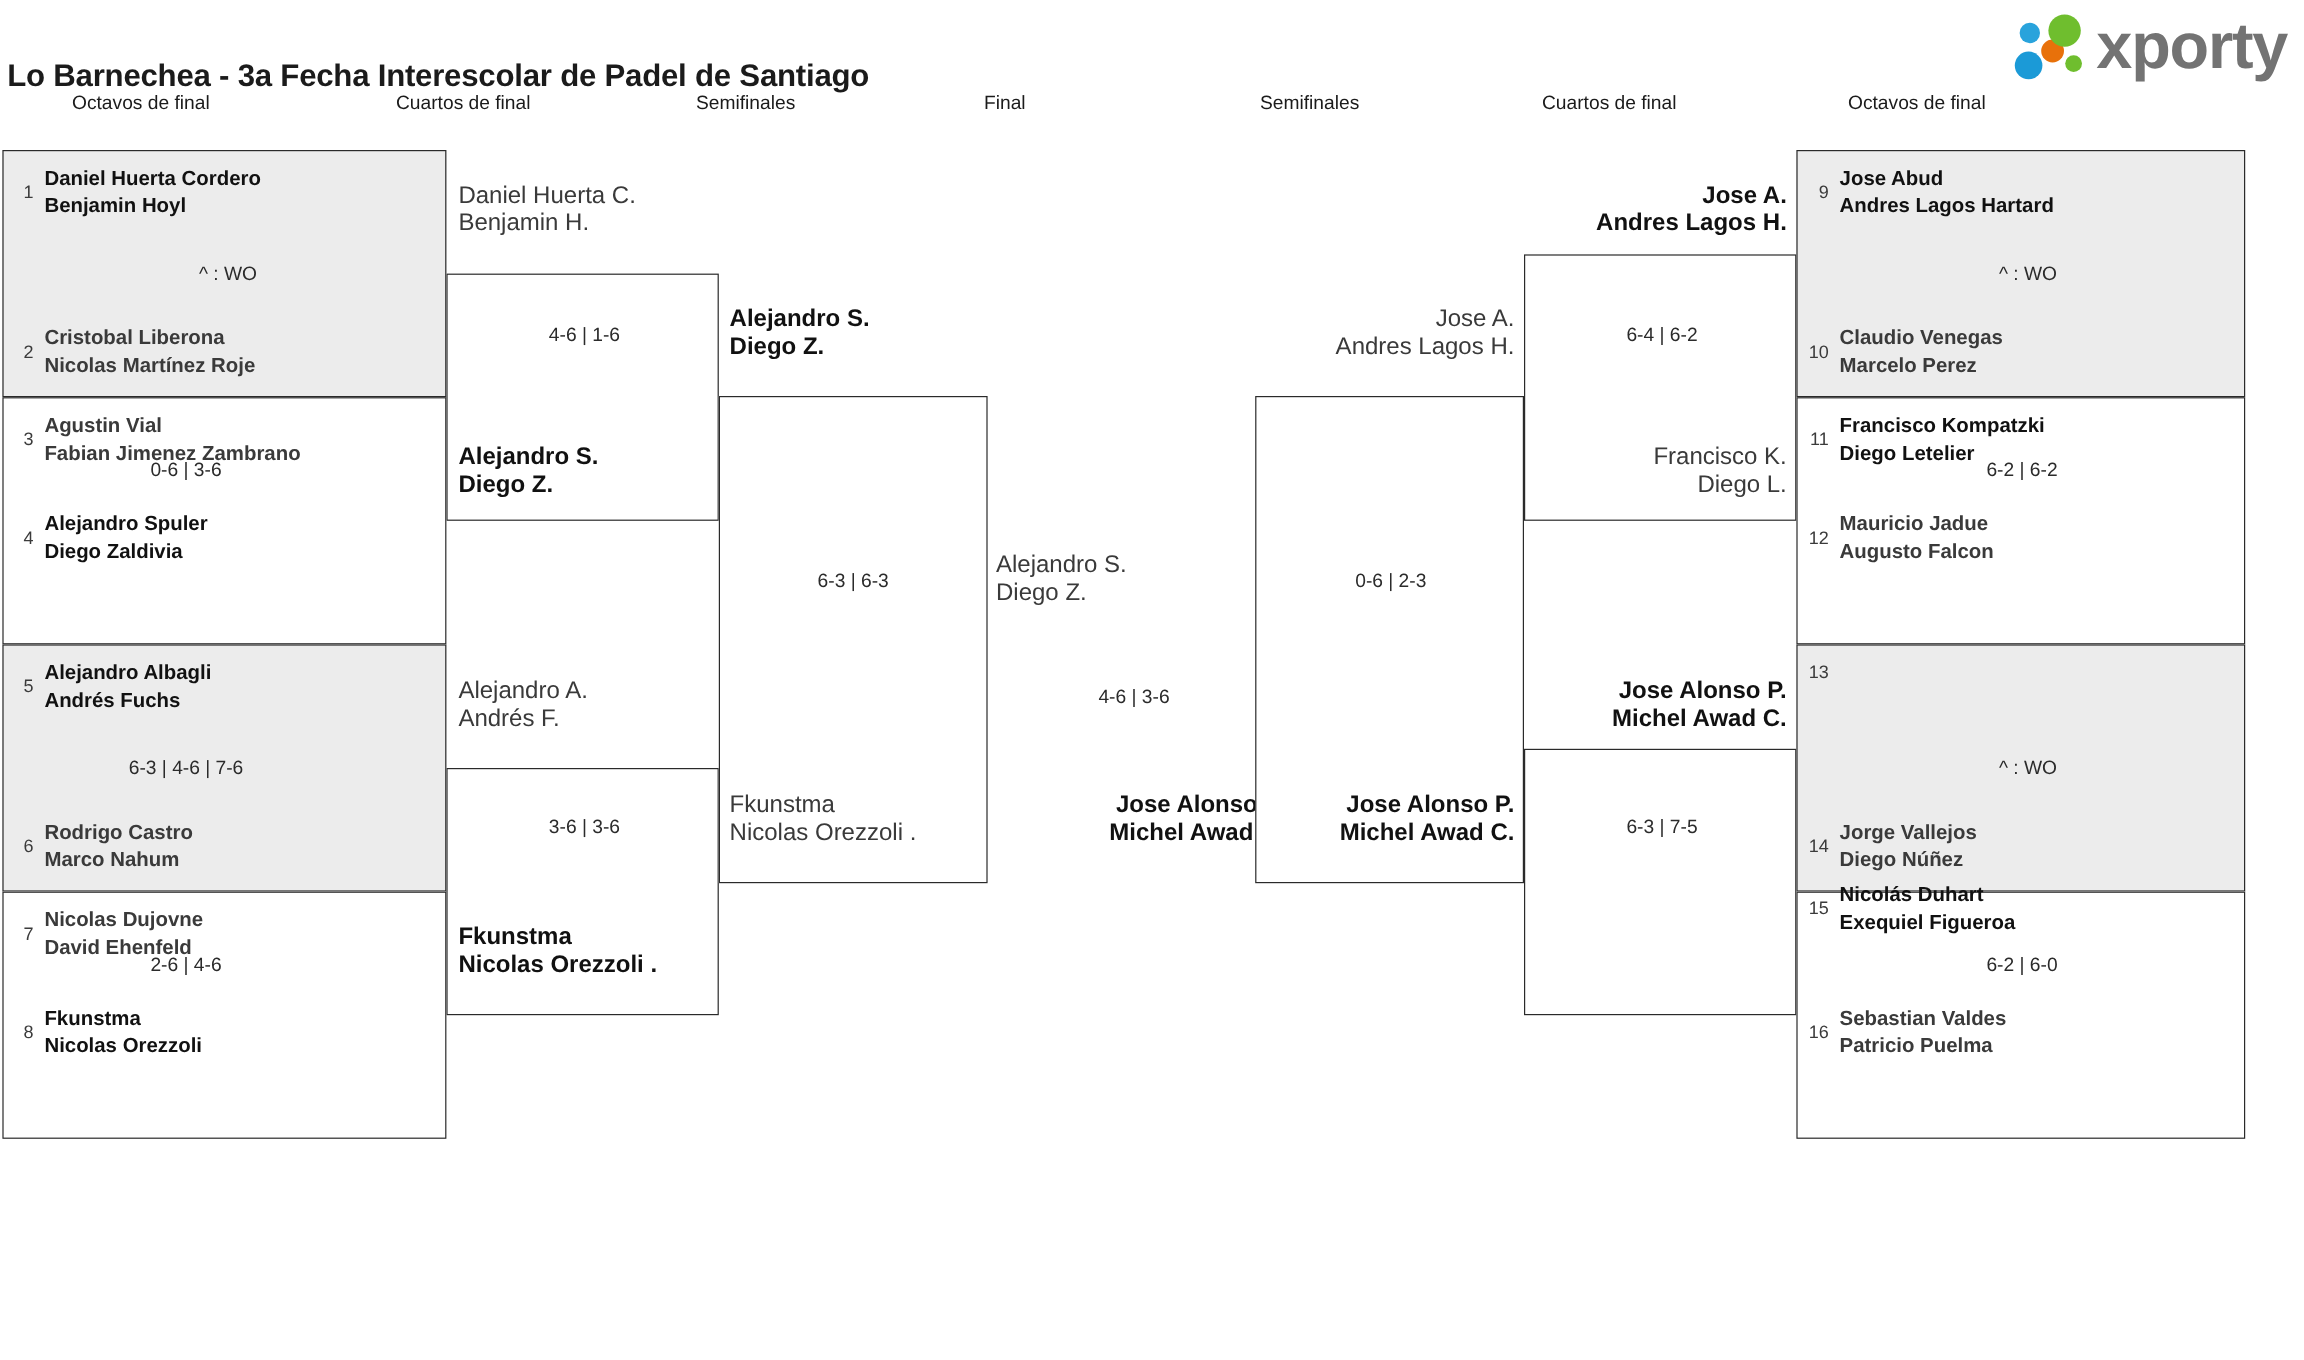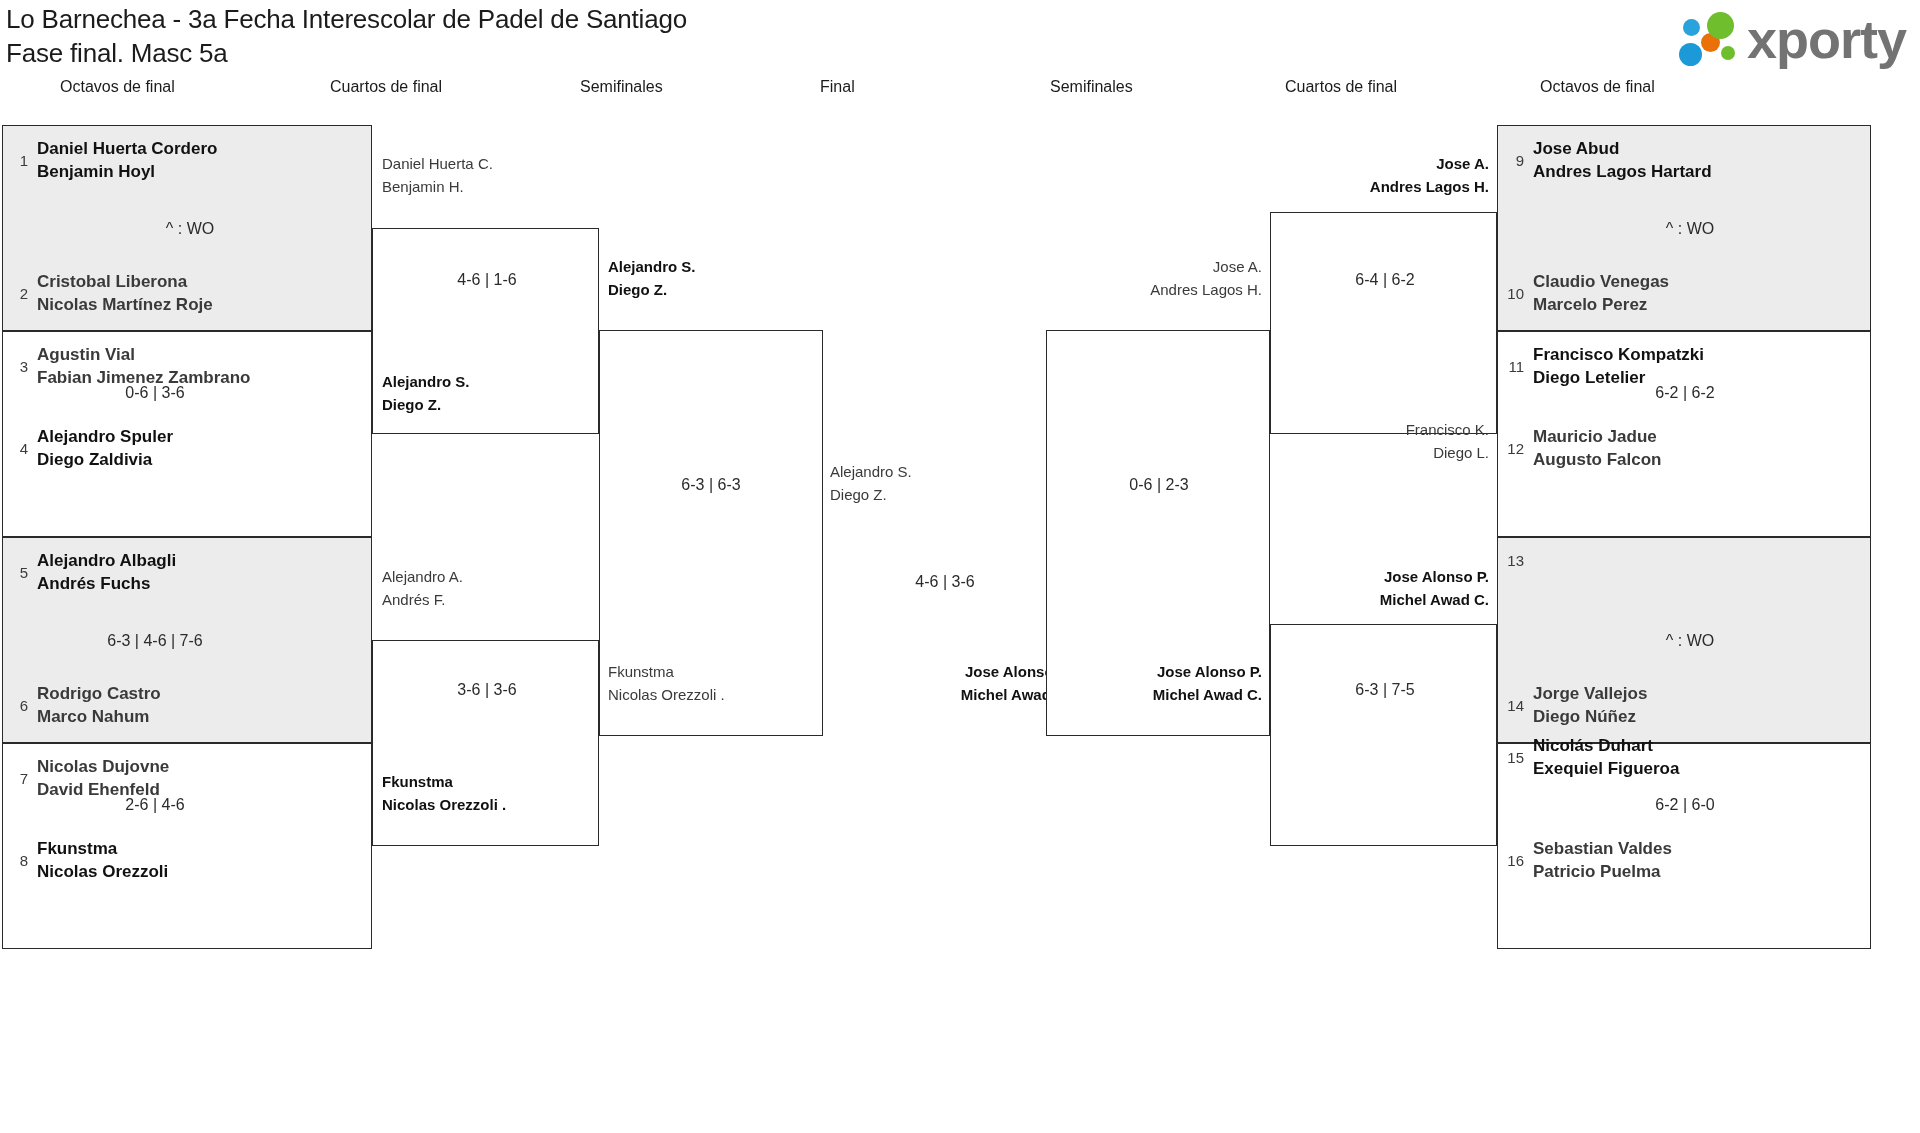--- a/index.html
+++ b/index.html
@@ -7,21 +7,21 @@
     width: 1920px; height: 1133px;
     background: #ffffff;
     font-family: "Liberation Sans", sans-serif;
     color: #1b1b1b;
     overflow: hidden;
   }
   #root { position: relative; width: 1920px; height: 1133px; }
 
   
   .title-block { position: absolute; left: 6px; top: 2px; }
-  .title-line { font-size: 26px; font-weight: 400; line-height: 34px; letter-spacing: -0.2px; white-space: nowrap; }
+  .title-line { font-size: 26px; font-weight: 700; line-height: 34px; letter-spacing: -0.2px; white-space: nowrap; margin-top: 44px; }
 
   .logo { position: absolute; right: 14px; top: 8px; height: 62px; display: flex; align-items: center; gap: 6px; }
   .logo-dots { position: relative; width: 62px; height: 56px; }
   .logo-dots i { position: absolute; border-radius: 50%; display: block; }
   .d-blue-top  { width: 17px; height: 17px; background: #29a3dc; left: 4px;  top: 8px; }
   .d-blue-bot  { width: 23px; height: 23px; background: #1b9ad7; left: 0px;  top: 32px; }
   .d-orange    { width: 19px; height: 19px; background: #e8710a; left: 22px; top: 22px; }
   .d-green-big { width: 27px; height: 27px; background: #6fbe2e; left: 28px; top: 1px; }
   .d-green-sm  { width: 14px; height: 14px; background: #6fbe2e; left: 42px; top: 35px; }
   .logo-word { font-size: 54px; font-weight: 700; color: #737373; letter-spacing: -1px; line-height: 54px; }
@@ -45,21 +45,21 @@
     font-size: 17px; line-height: 23px;
   }
   .seedrow .seedno {
     font-size: 15px; color: #3b3b3b; width: 22px; text-align: right; flex: none;
   }
   .seedrow .names { white-space: nowrap; }
   .seedrow.win .names { font-weight: 700; color: #111; }
   .seedrow.lose .names { font-weight: 700; color: #3a3a3a; }
 
   .teamtext {
-    position: absolute; font-size: 15px; line-height: 23px; white-space: nowrap;
+    position: absolute; font-size: 20px; line-height: 23px; white-space: nowrap;
   }
   .teamtext.win  { font-weight: 700; color: #111; }
   .teamtext.lose { font-weight: 400; color: #3a3a3a; }
   .teamtext.r { text-align: right; }
 
   .score {
     position: absolute; font-size: 16px; color: #2b2b2b; white-space: nowrap;
     text-align: center; line-height: 20px;
   }
 </style>
@@ -201,21 +201,21 @@
     <span>Jose Alonso P.</span><br><span>Michel Awad C.</span>
   </div>
 
   <div class="box" style="left:1270px; top:212px; width:227px; height:222px;"></div>
   <div class="box" style="left:1270px; top:624px; width:227px; height:222px;"></div>
 
   <div class="teamtext win r" style="left:1277px; top:152px; width:212px;">
     <span>Jose A.</span><br><span>Andres Lagos H.</span>
   </div>
   <div class="score" style="left:1282px; top:270px; width:206px;">6-4 | 6-2</div>
-  <div class="teamtext lose r" style="left:1277px; top:370px; width:212px;margin-top:48px;">
+  <div class="teamtext lose r" style="left:1277px; top:370px; width:212px;">
     <span>Francisco K.</span><br><span>Diego L.</span>
   </div>
 
   <div class="teamtext win r" style="left:1277px; top:565px; width:212px;">
     <span>Jose Alonso P.</span><br><span>Michel Awad C.</span>
   </div>
   <div class="score" style="left:1282px; top:680px; width:206px;">6-3 | 7-5</div>
 
   <div class="box shaded" style="left:1497px; top:125px; width:374px; height:206px;"></div>
   <div class="box" style="left:1497px; top:331px; width:374px; height:206px;"></div>

